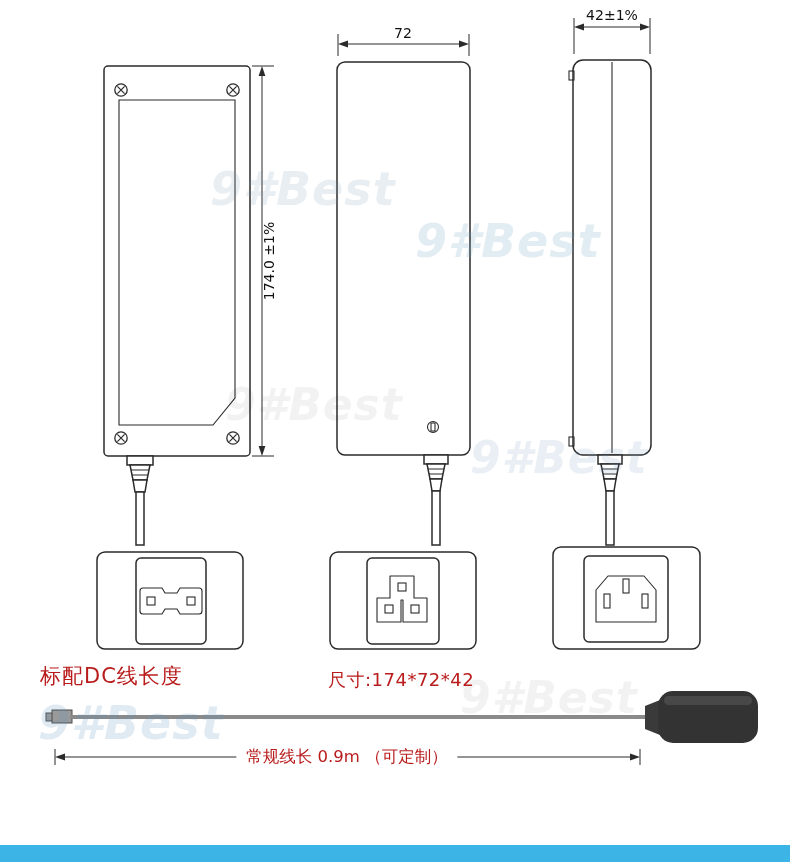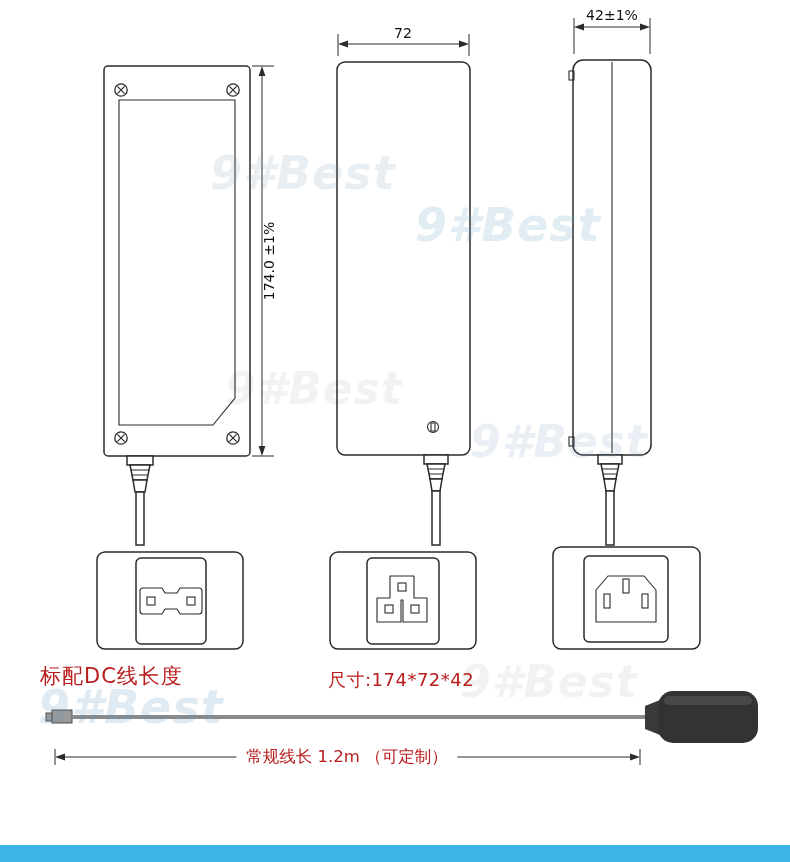--- a/index.html
+++ b/index.html
@@ -2,21 +2,21 @@
 <html><head>
 <meta charset="utf-8">
 <style>
   html,body{margin:0;padding:0;background:#fff;}
   .canvas{
     position:relative;width:790px;height:862px;background:#ffffff;overflow:hidden;
     font-family:"DejaVu Sans","Liberation Sans",sans-serif;
   }
   svg.drawing{position:absolute;left:0;top:0;z-index:1;}
   .watermark-layer{position:absolute;left:0;top:0;width:790px;height:862px;z-index:2;pointer-events:none;}
-  .wm{position:absolute;font-style:italic;font-weight:bold;white-space:nowrap;letter-spacing:1px;}
+  .wm{position:absolute;font-style:italic;font-weight:bold;white-space:nowrap;letter-spacing:1px;margin-top:16px;}
   .wm1{left:210px;top:146px;font-size:46px;color:rgba(120,150,175,0.16);}
   .wm2{left:415px;top:198px;font-size:46px;color:rgba(110,160,195,0.20);}
   .wm3{left:225px;top:363px;font-size:44px;color:rgba(0,0,0,0.05);}
   .wm4{left:470px;top:416px;font-size:44px;color:rgba(110,150,180,0.15);}
   .wm5{left:38px;top:680px;font-size:46px;color:rgba(100,150,190,0.20);}
   .wm6{left:460px;top:656px;font-size:44px;color:rgba(0,0,0,0.05);}
   .label{position:absolute;z-index:3;color:#b91c1c;}
   .dc-title{left:40px;top:662px;font-size:21px;font-weight:500;letter-spacing:1px;}
   .size-label{left:328px;top:668px;font-size:18px;letter-spacing:0.5px;}
   .cable-length-label{
@@ -163,16 +163,16 @@
     <span class="wm wm1">9#Best</span>
     <span class="wm wm2">9#Best</span>
     <span class="wm wm3">9#Best</span>
     <span class="wm wm4">9#Best</span>
     <span class="wm wm5">9#Best</span>
     <span class="wm wm6">9#Best</span>
   </div>
 
   <div class="label dc-title">标配DC线长度</div>
   <div class="label size-label">尺寸:174*72*42</div>
-  <div class="label cable-length-label">常规线长 1.2m （可定制）</div>
+  <div class="label cable-length-label">常规线长 0.9m （可定制）</div>
 
   <div class="footer-bar"></div>
 </div>
 
 </body></html>

